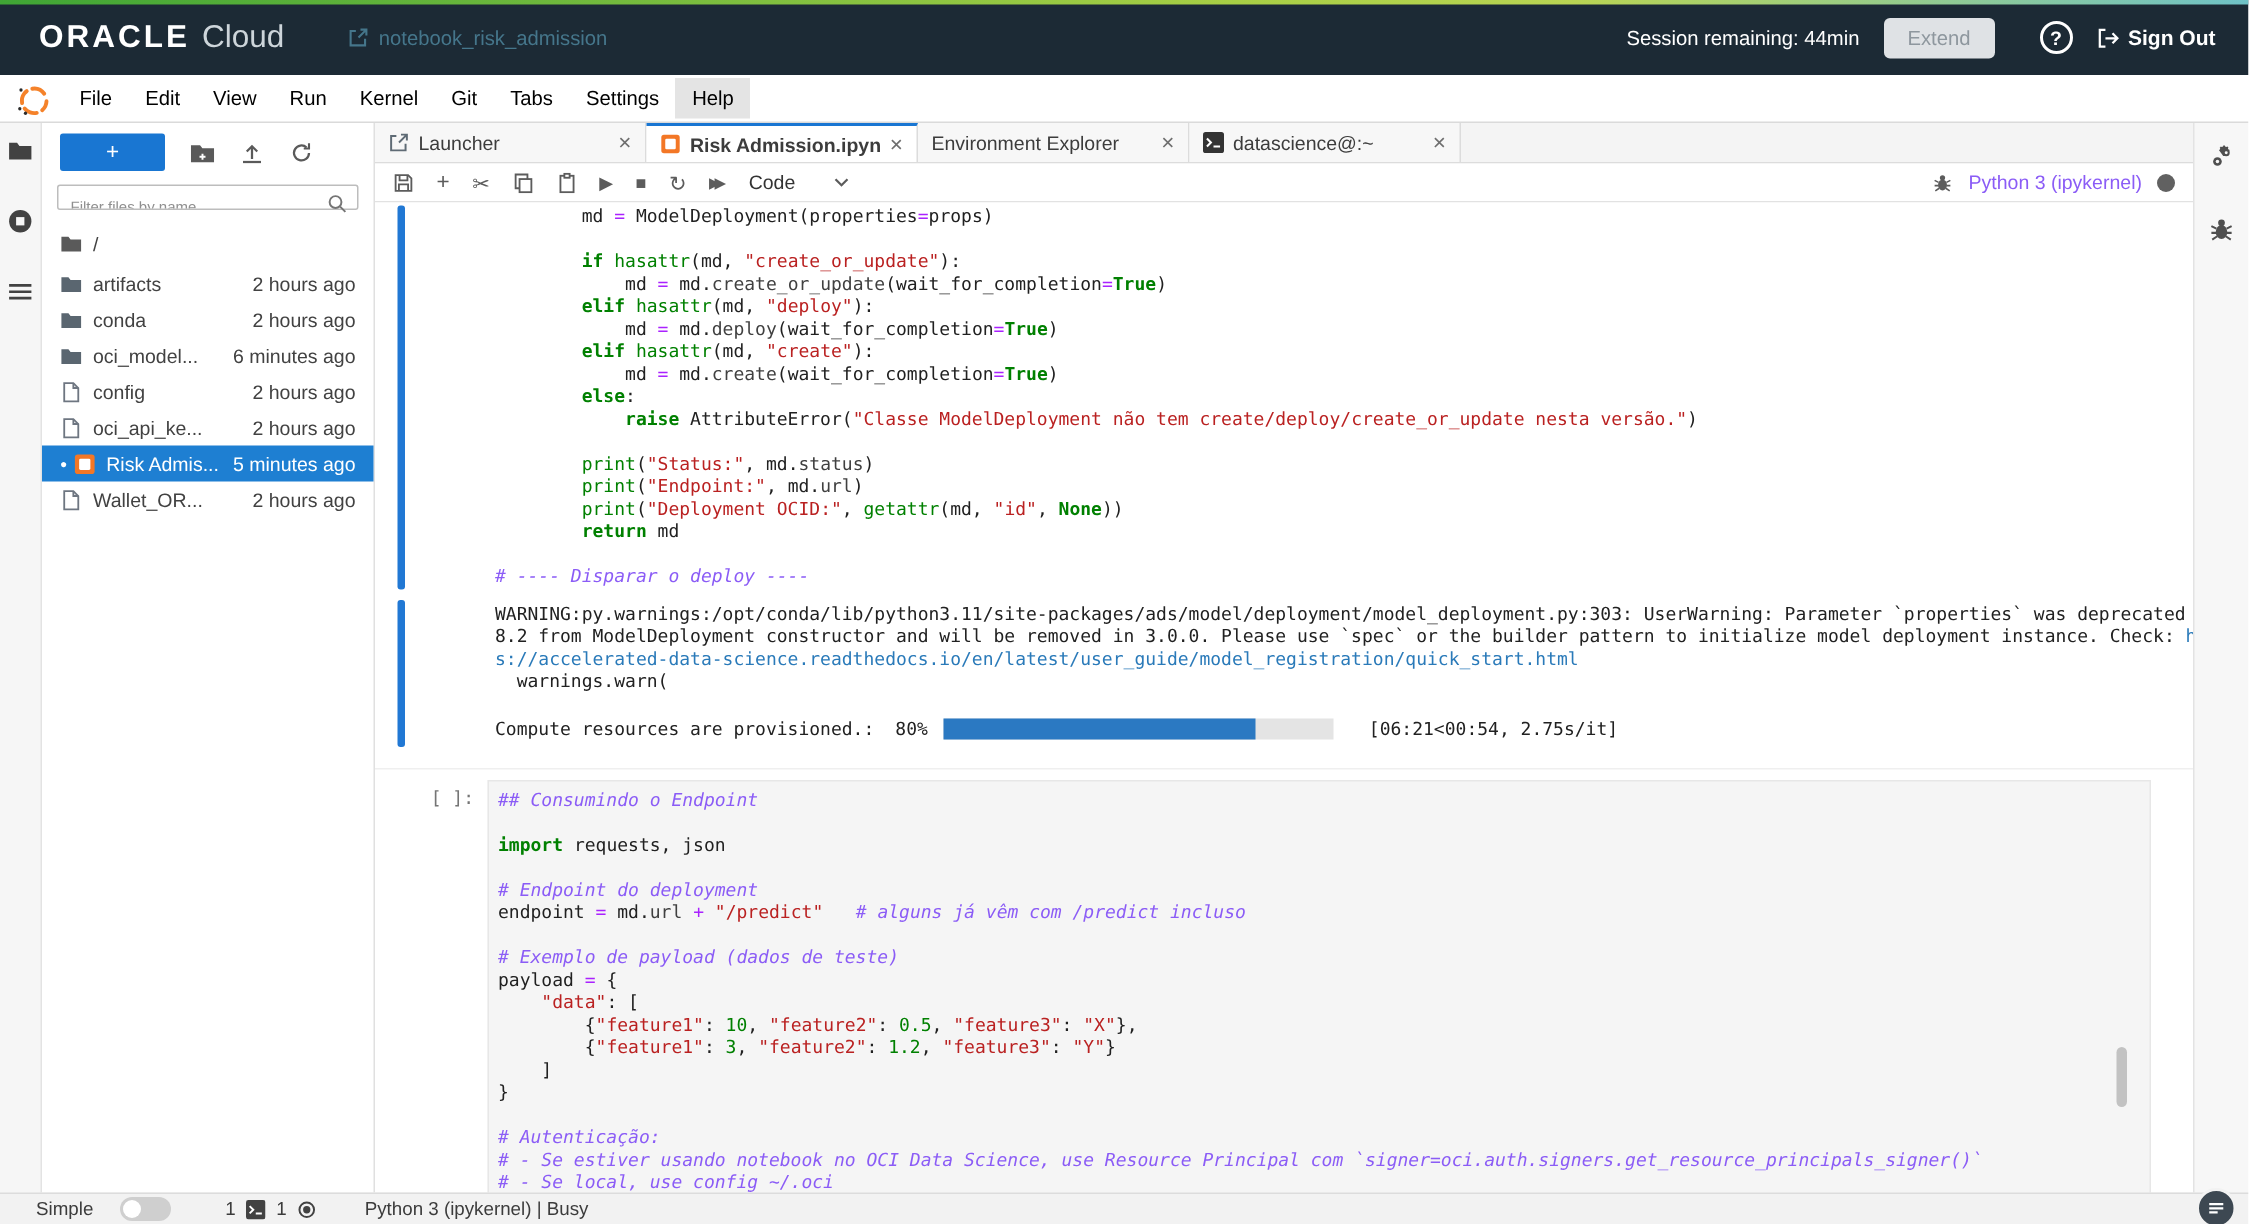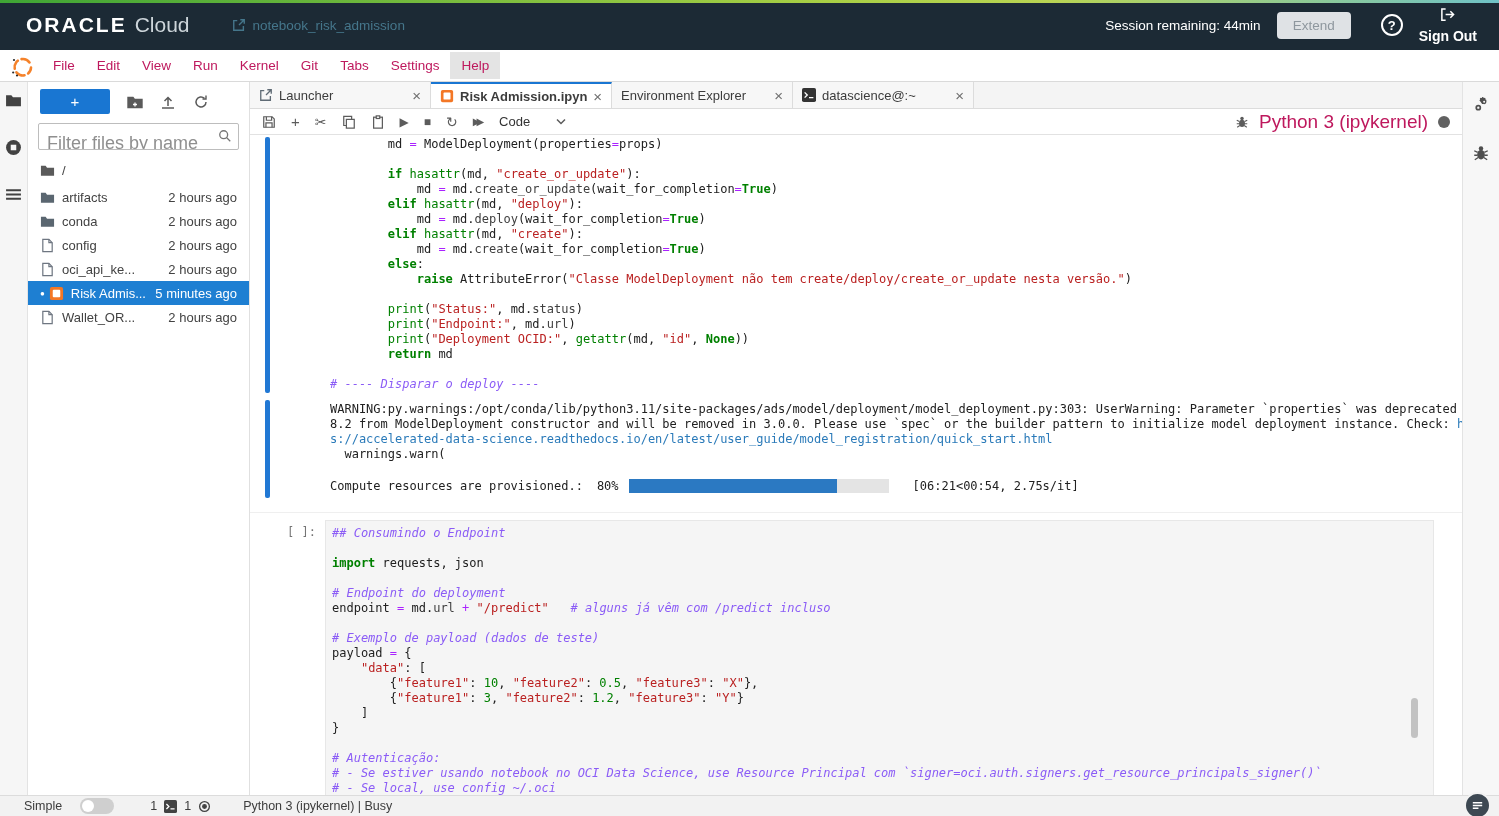--- a/index.html
+++ b/index.html
@@ -13,42 +13,42 @@
     background:linear-gradient(90deg,#3fa535 0%,#a8cf45 55%,#b9d453 70%,#6fc2c7 100%); }
   .brand { margin-left:26px; display:flex; align-items:baseline; gap:8px; }
   .brand-bold { font-size:21px; font-weight:bold; letter-spacing:2px; color:#fff; }
   .brand-light { font-size:21px; font-weight:300; color:#cdd5da; }
   .nb-link { margin-left:42px; display:flex; align-items:center; gap:7px; color:#45768b; font-size:13.5px; }
   .nb-link svg { width:14px; height:14px; }
   .topbar-right { margin-left:auto; display:flex; align-items:center; gap:16px; padding-right:22px; }
   .session-label { font-size:13.5px; color:#fff; }
   .extend-btn { background:#dfe2e5; color:#8e979e; border:none; border-radius:4px; font-size:13.5px; padding:6px 16px; }
   .help-circle { width:22px; height:22px; border:2px solid #fff; border-radius:50%; display:flex; align-items:center; justify-content:center; font-size:13px; font-weight:bold; margin-left:14px; }
-  .signout { display:flex; align-items:center; gap:6px; font-size:14px; font-weight:bold;flex-direction:column; }
+  .signout { display:flex; align-items:center; gap:6px; font-size:14px; font-weight:bold; }
   .signout svg { width:15px; height:15px; }
 
   
   .menubar { height:32px; background:#fff; border-bottom:1px solid #dadada; display:flex; align-items:center; padding-left:8px; flex:0 0 auto; }
   .jlogo { width:24px; height:24px; margin:0 8px 0 2px; }
-  .menu-item { font-size:13.5px; color:#be185d; padding:6px 11px; cursor:default; }
+  .menu-item { font-size:13.5px; color:#000000; padding:6px 11px; cursor:default; }
   .menu-item.hl { background:#e4e4e4; }
 
   
   .body-row { flex:1 1 auto; display:flex; min-height:0; }
 
   .left-strip { width:28px; background:#f6f6f6; border-right:1px solid #e3e3e3; display:flex; flex-direction:column; align-items:center; padding-top:10px; gap:30px; flex:0 0 auto; }
   .left-strip .sicon { width:17px; height:17px; }
 
   
   .fbrowser { width:222px; background:#fff; border-right:1px solid #e0e0e0; display:flex; flex-direction:column; font-size:13px; flex:0 0 auto; }
   .fb-toolbar { display:flex; align-items:center; gap:17px; padding:7px 10px 6px 12px; }
   .new-btn { width:70px; height:25px; background:#1976d2; color:#fff; border:none; border-radius:2px; font-size:15px; line-height:1; }
   .fb-toolbar .ticon { width:16px; height:16px; color:#5a5a5a; }
   .filter-wrap { margin:3px 10px 6px 10px; position:relative; }
-  .filter-input { width:100%; height:27px; border:1px solid #bdbdbd; border-radius:2px; padding:14px 26px 0 8px; font-size:18px; color:#333; font-family:"Liberation Sans",sans-serif; }
+  .filter-input { width:100%; height:17px; border:1px solid #bdbdbd; border-radius:2px; padding:14px 26px 0 8px; font-size:10px; color:#333; font-family:"Liberation Sans",sans-serif; }
   .filter-input::placeholder { color:#8f8f8f; }
   .filter-search { position:absolute; right:7px; top:6px; width:14px; height:14px; }
   .crumb { display:flex; align-items:center; gap:7px; padding:5px 12px 7px 12px; color:#424242; }
   .crumb svg { width:15px; height:15px; }
   .fb-head { display:flex; align-items:center; padding:4px 12px; border-top:1px solid #e0e0e0; border-bottom:1px solid #e0e0e0; color:#424242; }
   .fb-head .col-name { flex:1; display:flex; align-items:center; gap:16px; }
   .sort-caret { font-size:8px; color:#616161; }
   .fb-row { display:flex; align-items:center; height:24px; padding:0 12px 0 12px; color:#424242; }
   .fb-row .fb-ic { width:15px; height:15px; margin-right:7px; flex:0 0 auto; display:flex; }
   .fb-row .fb-ic svg { width:15px; height:15px; }
@@ -68,21 +68,21 @@
   .tab-icon svg { width:14px; height:14px; }
   .tab-label { flex:1; white-space:nowrap; overflow:hidden; }
   .tab-close { color:#6f6f6f; font-size:15px; padding-left:6px; }
 
   .nbtoolbar { height:26px; background:#fff; border-bottom:1px solid #e2e2e2; display:flex; align-items:center; padding:0 12px; gap:15px; flex:0 0 auto; color:#5c5c5c; }
   .nbt { font-size:13px; color:#5c5c5c; display:flex; align-items:center; }
   .nbt svg { width:14px; height:14px; }
   .glyph { font-size:12px; }
   .code-select { display:flex; align-items:center; gap:26px; font-size:13px; color:#333; margin-left:4px; }
   .nbt-right { margin-left:auto; display:flex; align-items:center; gap:10px; }
-  .kernel-name { font-size:19px; color:#be185d; }
+  .kernel-name { font-size:13px; color:#8b5cf6; }
   .kernel-dot { width:12px; height:12px; border-radius:50%; background:#616161; }
 
   
   .nb-area { flex:1 1 auto; position:relative; overflow:hidden; background:#fff; padding-top:2px; }
   .cellrow { display:flex; }
   .collapser { width:5px; border-radius:2px; background:#2178d4; margin-left:15px; flex:0 0 auto; }
   .promptcol { width:60px; flex:0 0 auto; text-align:right; padding-right:9px;
     font-family:"DejaVu Sans Mono",monospace; font-size:12px; color:#757575; }
   pre.code, .cline { font-family:"DejaVu Sans Mono",monospace; font-size:12px; line-height:15px; white-space:pre; }
   .cell1-pre { max-height:256px; overflow:hidden; flex:1; }
@@ -229,20 +229,29 @@
             <span class="fb-time">2 hours ago</span>
           </div>
           <div class="fb-row">
             <span class="fb-ic">
               <svg viewBox="0 0 16 16">
                 <path d="M1 3h5l1.5 2H15v8.5H1z" fill="#5a6670"></path>
               </svg>
             </span>
             <span class="fb-name">conda</span>
             <span class="fb-time">2 hours ago</span>
+          </div>
+          <div class="fb-row">
+            <span class="fb-ic">
+              <svg viewBox="0 0 16 16">
+                <path d="M1 3h5l1.5 2H15v8.5H1z" fill="#5a6670"></path>
+              </svg>
+            </span>
+            <span class="fb-name">oci_model...</span>
+            <span class="fb-time">6 minutes ago</span>
           </div>
           <div class="fb-row">
             <span class="fb-ic">
               <svg viewBox="0 0 16 16" fill="none" stroke="#6e7681" stroke-width="1.3">
                 <path d="M3 1.5h6.5L13 5v9.5H3z"></path>
                 <path d="M9.5 1.5V5H13"></path>
               </svg>
             </span>
             <span class="fb-name">config</span>
             <span class="fb-time">2 hours ago</span>

